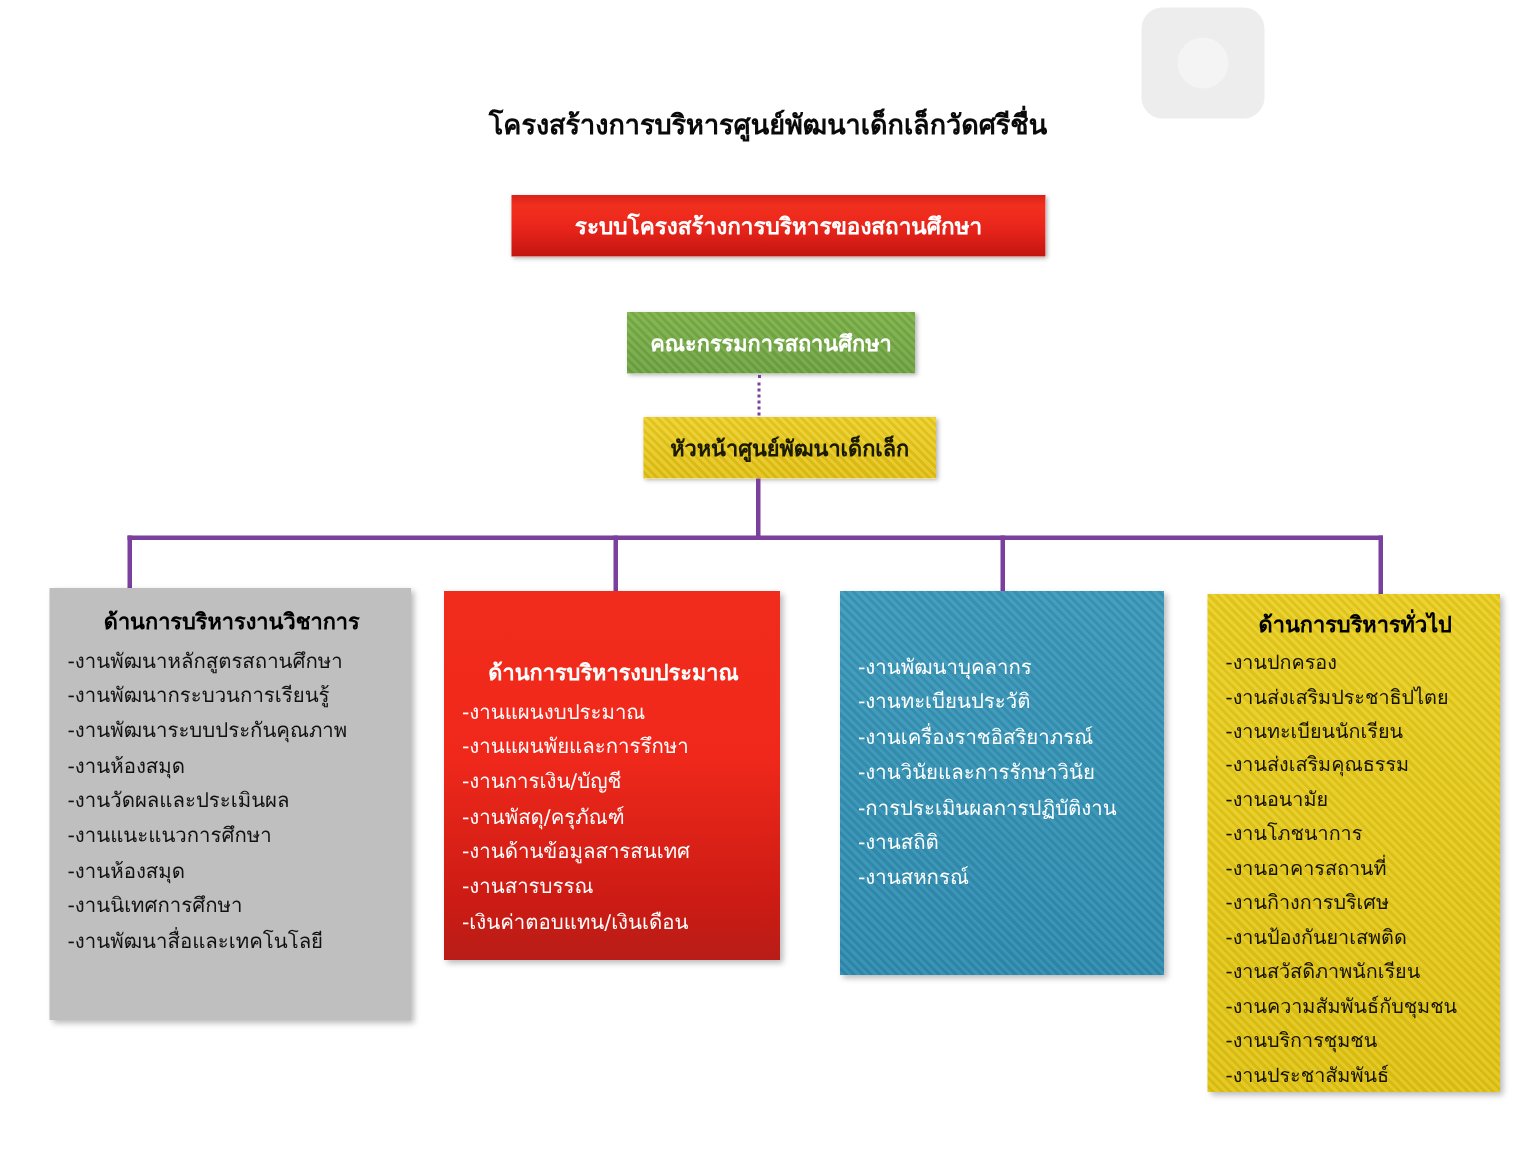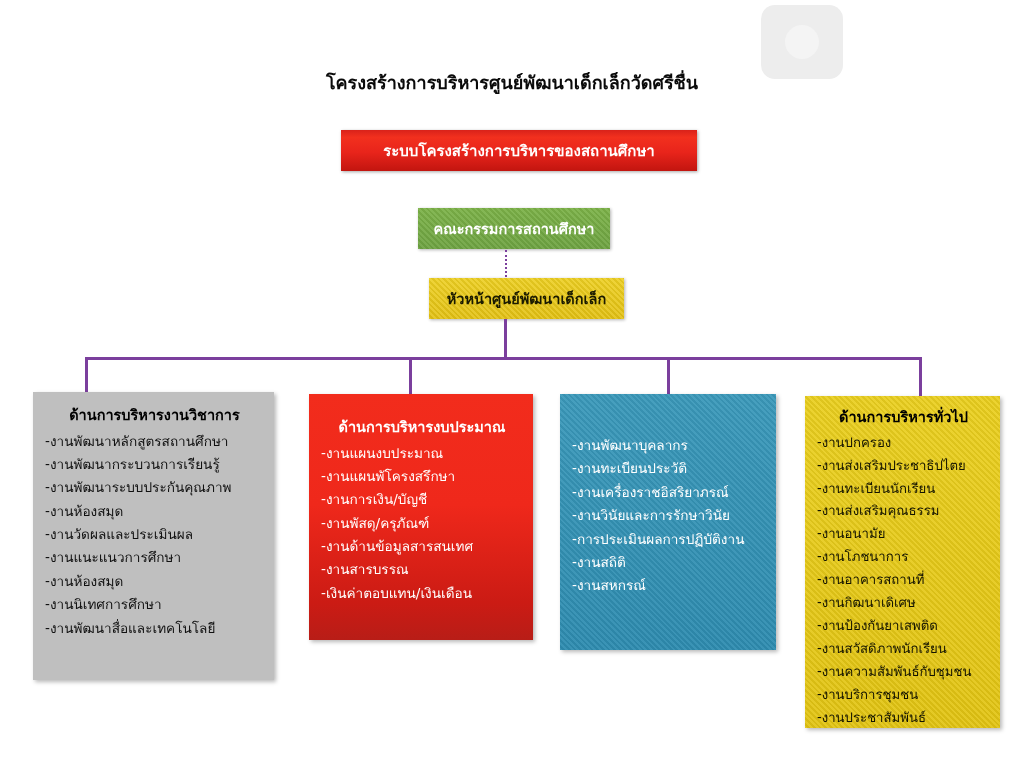--- a/index.html
+++ b/index.html
@@ -148,27 +148,27 @@
     left: 33px;
     top: 392px;
     width: 241px;
     height: 288px;
     background: #bfbfbf;
     color: #111111;
   }
   .panel-academic .panel-title { color: #000000; }
 
   .panel-budget {
-    left: 309px;
+    left: 296px;
     top: 394px;
     width: 224px;
     height: 246px;
     background: linear-gradient(to bottom, #f22c1c 0%, #ef281b 45%, #cb1b14 85%, #b81d17 100%);
     color: #ffffff;
-    padding-top: 24px;
+    padding-top: 46px;
   }
   .panel-budget .panel-title { color: #ffffff; }
 
   .panel-personnel {
     left: 560px;
     top: 394px;
     width: 216px;
     height: 256px;
     background:
       repeating-linear-gradient(45deg, rgba(255,255,255,0.06) 0 2px, rgba(0,0,0,0.05) 2px 4px),
@@ -238,21 +238,21 @@
       <li>-งานห้องสมุด</li>
       <li>-งานนิเทศการศึกษา</li>
       <li>-งานพัฒนาสื่อและเทคโนโลยี</li>
     </ul>
   </div>
 
   <div class="panel panel-budget">
     <div class="panel-title">ด้านการบริหารงบประมาณ</div>
     <ul>
       <li>-งานแผนงบประมาณ</li>
-      <li>-งานแผนพัโครงสรึกษา</li>
+      <li>-งานแผนพัยและการรึกษา</li>
       <li>-งานการเงิน/บัญชี</li>
       <li>-งานพัสดุ/ครุภัณฑ์</li>
       <li>-งานด้านข้อมูลสารสนเทศ</li>
       <li>-งานสารบรรณ</li>
       <li>-เงินค่าตอบแทน/เงินเดือน</li>
     </ul>
   </div>
 
   <div class="panel panel-personnel">
     <ul>
@@ -269,21 +269,21 @@
   <div class="panel panel-general">
     <div class="panel-title">ด้านการบริหารทั่วไป</div>
     <ul>
       <li>-งานปกครอง</li>
       <li>-งานส่งเสริมประชาธิปไตย</li>
       <li>-งานทะเบียนนักเรียน</li>
       <li>-งานส่งเสริมคุณธรรม</li>
       <li>-งานอนามัย</li>
       <li>-งานโภชนาการ</li>
       <li>-งานอาคารสถานที่</li>
-      <li>-งานกิฒนาเดิเศษ</li>
+      <li>-งานกิางการบริเศษ</li>
       <li>-งานป้องกันยาเสพติด</li>
       <li>-งานสวัสดิภาพนักเรียน</li>
       <li>-งานความสัมพันธ์กับชุมชน</li>
       <li>-งานบริการชุมชน</li>
       <li>-งานประชาสัมพันธ์</li>
     </ul>
   </div>
 
 </div>
 

